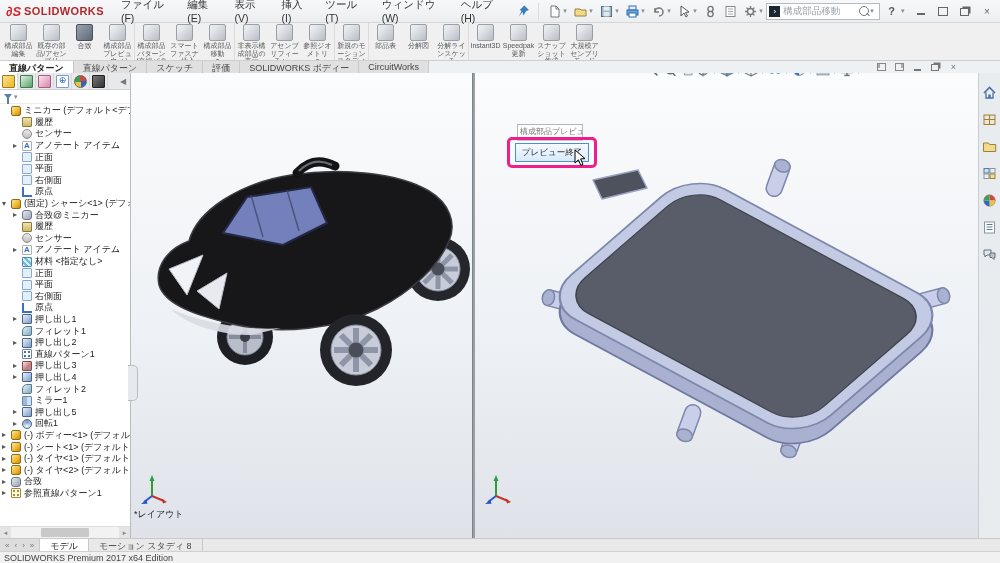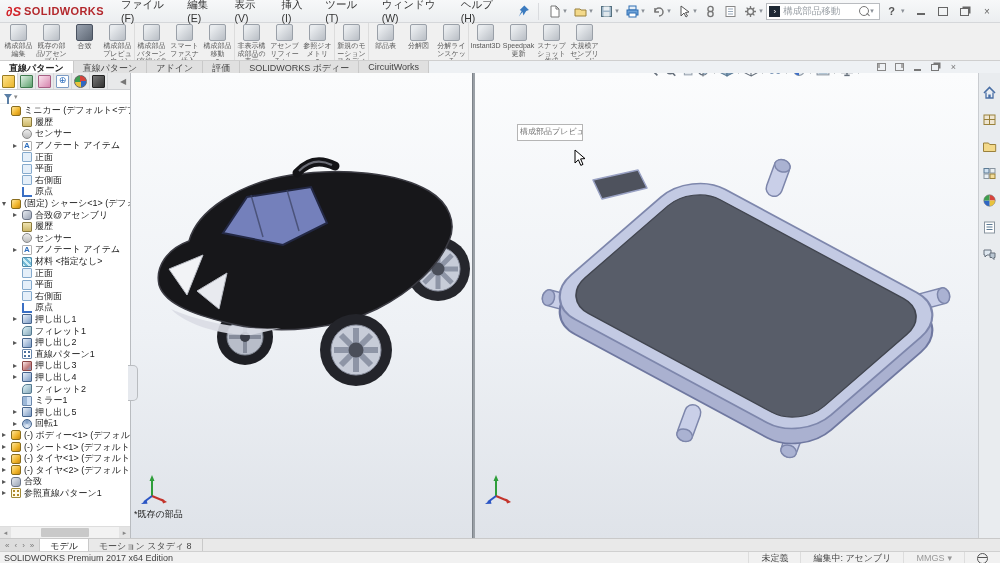--- a/index.html
+++ b/index.html
@@ -363,21 +363,21 @@
       <span class="rlabel">大規模アセンブリモード</span>
 
     </div>
   </div>
 
 <div id="striprow" class="abs">
   <div class="cmdtabs">
 
   <span class="ctab active">直線パターン</span>
       <span class="ctab">直線パターン</span>
-      <span class="ctab">アドイン</span>
+      <span class="ctab">スケッチ</span>
       <span class="ctab">評価</span>
       <span class="ctab">SOLIDWORKS ボディー</span>
       <span class="ctab">CircuitWorks</span>
     </div>
   <div class="docwin-controls">
     <span class="dwc">
         <span class="dwc-box l"></span>
       </span>
     <span class="dwc">
         <span class="dwc-box r"></span>
@@ -472,21 +472,21 @@
 
         <div class="trow d0">
           <span class="tarr d"></span>
           <span class="tic part"></span>
           <span class="tlabel">(固定) シャーシ&lt;1&gt; (デフォルト&lt;&lt;デフォルト&gt;_表示状態</span>
         </div>
 
         <div class="trow d1">
           <span class="tarr r"></span>
           <span class="tic matefolder"></span>
-          <span class="tlabel">合致@アセンブリ</span>
+          <span class="tlabel">合致@ミニカー</span>
         </div>
 
         <div class="trow d1">
           <span class="tarr"></span>
           <span class="tic hist"></span>
           <span class="tlabel">履歴</span>
         </div>
 
         <div class="trow d1">
           <span class="tarr"></span>
@@ -686,21 +686,21 @@
       </g>
     </svg>
     <svg class="triad" width="30" height="34" viewBox="0 0 30 34">
       <line x1="13" y1="24" x2="13" y2="7" stroke="#2e9e3a" stroke-width="2"></line>
         <path d="M13,3 L10.5,9 L15.5,9 Z" fill="#2e9e3a"></path>
       <line x1="13" y1="24" x2="25" y2="29" stroke="#c3342b" stroke-width="2"></line>
         <path d="M28,30 L22.5,26.5 L24,31.5 Z" fill="#c3342b"></path>
       <line x1="13" y1="24" x2="5" y2="30" stroke="#2b55c4" stroke-width="2"></line>
         <path d="M2,32 L7.5,27.8 L8.5,31.8 Z" fill="#2b55c4"></path>
     </svg>
-    <span class="proj-label">*既存の部品</span>
+    <span class="proj-label">*レイアウト</span>
   </div>
 
   <div id="vp-divider" class="abs"></div>
 
   <div id="vp-right" class="abs viewport">
     <svg width="503" height="465" viewBox="0 0 503 465">
 
       <g fill="#c9cfe8" stroke="#7d86ab" stroke-width="1.5">
         <g transform="translate(303,105) rotate(-70)">
             <rect x="-19" y="-8" width="38" height="16" rx="8"></rect>
@@ -730,20 +730,23 @@
 
       <g transform="matrix(0.8125,0.4375,-0.714,0.619,216,98)">
         <rect x="0" y="0" width="320" height="210" rx="42" fill="#c3cae3" stroke="#7e87ac" stroke-width="2"></rect>
         <rect x="13" y="13" width="294" height="184" rx="34" fill="#585d69" stroke="#41454f" stroke-width="1.5"></rect>
       </g>
 
       <path d="M118,107 L163,97 L172,115 L127,126 Z" fill="#4e525d" stroke="#9aa2c4" stroke-width="1.5" stroke-linejoin="round"></path>
     </svg>
 
     <div class="preview-tip">構成部品プレビュー</div>
+    <div class="preview-ring">
+      <div class="preview-btn">プレビュー終了</div>
+    </div>
     <svg class="cursor" width="12" height="18" viewBox="0 0 12 18">
       <path d="M1,1 L1,14 L4.4,10.8 L6.8,16.4 L9,15.4 L6.6,9.9 L11,9.6 Z" fill="#fff" stroke="#000" stroke-width="1"></path>
     </svg>
     <svg class="triad" width="30" height="34" viewBox="0 0 30 34">
       <line x1="13" y1="24" x2="13" y2="7" stroke="#2e9e3a" stroke-width="2"></line>
         <path d="M13,3 L10.5,9 L15.5,9 Z" fill="#2e9e3a"></path>
       <line x1="13" y1="24" x2="25" y2="29" stroke="#c3342b" stroke-width="2"></line>
         <path d="M28,30 L22.5,26.5 L24,31.5 Z" fill="#c3342b"></path>
       <line x1="13" y1="24" x2="5" y2="30" stroke="#2b55c4" stroke-width="2"></line>
         <path d="M2,32 L7.5,27.8 L8.5,31.8 Z" fill="#2b55c4"></path>
@@ -887,24 +890,13 @@
   </span>
   <span style="display:flex;">
 
   <span class="mtab active">モデル</span>
       <span class="mtab">モーション スタディ 8</span>
     </span>
 </div>
 
 <div id="statusbar" class="abs">
   <span class="sb-left">SOLIDWORKS Premium 2017 x64 Edition</span>
-  <span class="sb-right">
-    <span class="sb-cell">未定義</span>
-    <span class="sb-cell">編集中: アセンブリ</span>
-    <span class="sb-cell sb-units">
-      <span>MMGS</span>
-        <span>▾</span>
-    </span>
-    <span class="sb-cell">
-        <span class="globe"></span>
-      </span>
-  </span>
 </div>
 
 </body></html>

